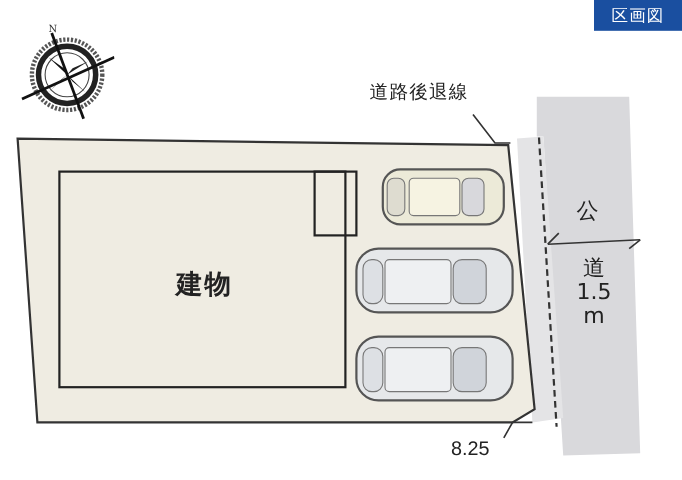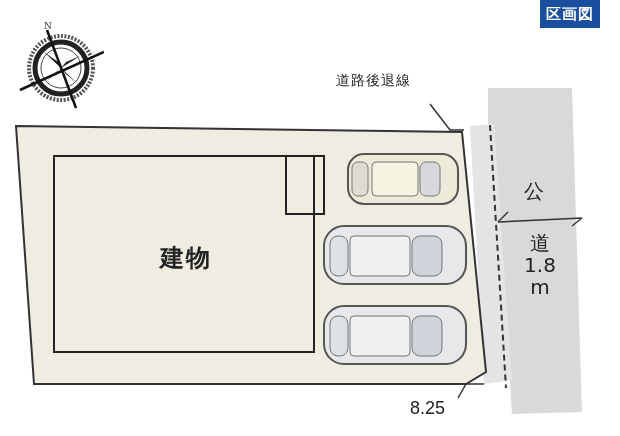--- a/index.html
+++ b/index.html
@@ -1,23 +1,23 @@
 <!DOCTYPE html>
 <html><head>
 <meta charset="utf-8">
 <style>
   html, body { margin:0; padding:0; }
   body { width:620px; height:436px; background:#ffffff; position:relative; overflow:hidden;
          font-family:"DejaVu Sans", sans-serif; }
-  .badge { position:absolute; left:540px; top:0; width:60px; height:28px; background:#1a4fa0;
-           color:#fff; font-size:15px; font-weight:bold; display:flex; align-items:center; justify-content:center;
+  .badge { position:absolute; left:540px; top:0; width:80px; height:28px; background:#1a4fa0;
+           color:#fff; font-size:15px; font-weight:normal; display:flex; align-items:center; justify-content:center;
            letter-spacing:1px; }
   .compass { position:absolute; left:14px; top:10px; width:90px; height:100px; }
   .label { position:absolute; color:#222; }
-  .lbl-setback { left:336px; top:72px; font-size:14px; letter-spacing:1px; }
+  .lbl-setback { left:336px; top:72px; font-size:17px; letter-spacing:1px; }
   .lbl-building { left:160px; top:242px; font-size:24px; font-weight:bold; letter-spacing:2px; }
   .lbl-ko { left:524px; top:178px; font-size:20px; }
   .lbl-road { left:522px; top:232px; font-size:20px; line-height:22px; text-align:center; width:36px; }
   .lbl-width { left:410px; top:398px; font-size:18px; font-family:"Liberation Sans", sans-serif; }
   svg.plan { position:absolute; left:0; top:0; }
 </style>
 </head>
 <body>
 
 <div class="badge">区画図</div>
@@ -75,16 +75,16 @@
     <rect x="412" y="316" width="30" height="40" rx="8" fill="#d0d4da" stroke="#777"></rect>
     <rect x="330" y="316" width="18" height="40" rx="8" fill="#dde0e4" stroke="#777"></rect>
   </g>
 </svg>
 
 <div class="label lbl-setback">道路後退線</div>
 <div class="label lbl-building">建物</div>
 <div class="label lbl-ko">公</div>
 <div class="label lbl-road">
   <div>道</div>
-  <div>1.8</div>
+  <div>1.5</div>
   <div>m</div>
 </div>
 <div class="label lbl-width">8.25</div>
 
 </body></html>

